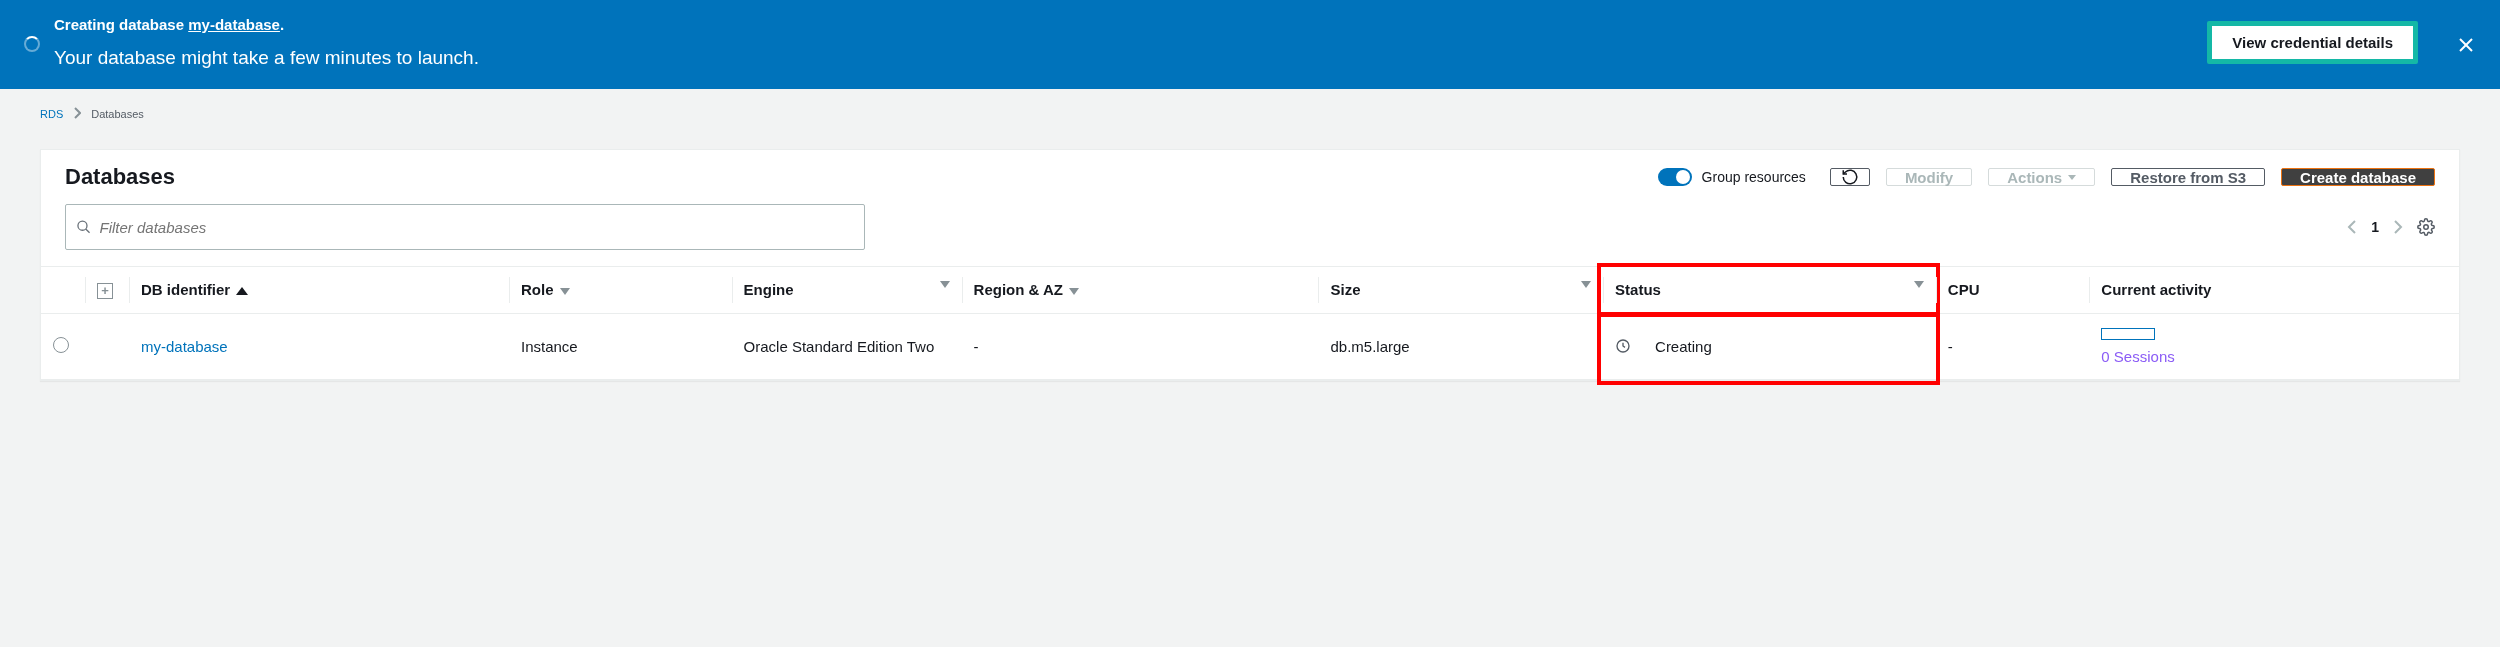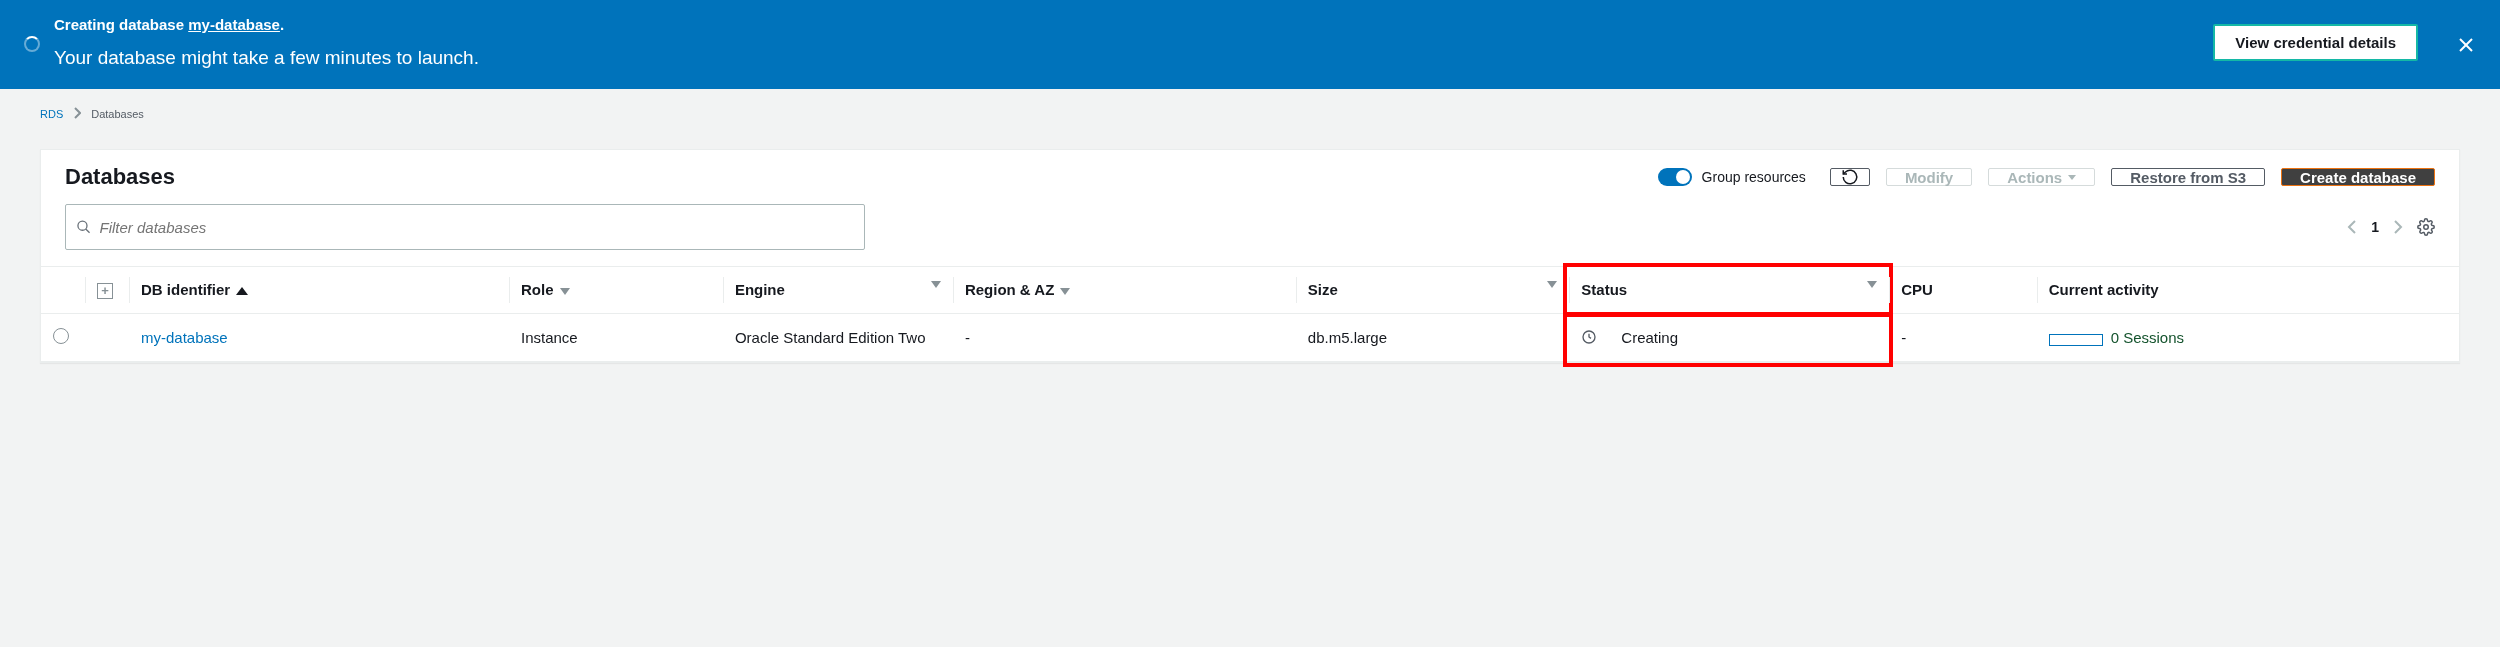--- a/index.html
+++ b/index.html
@@ -24,21 +24,21 @@
     border: 2px solid rgba(255,255,255,0.4);
     border-top-color: #fff;
     border-radius: 50%;
   }
   .banner .msg { flex: 1 1 auto; }
   .banner .msg .line1 { font-weight: 700; font-size: 15px; }
   .banner .msg .line1 .dbname { text-decoration: underline; font-weight: 700; }
   .banner .msg .line2 { font-size: 19px; margin-top: 14px; }
   .banner .btn-credential {
     background: #fff;
-    border: 2px solid #14b8a6;
+    border: 5px solid #14b8a6;
     color: #16191f;
     font-weight: 700;
     padding: 8px 20px;
     font-size: 15px;
     cursor: pointer;
     border-radius: 2px;
     margin-right: 24px;
   }
   .banner .close-x {
     width: 20px; height: 20px;
@@ -137,21 +137,21 @@
     position:absolute; left:0; top:10px; bottom:10px; width:1px; background:#eaeded;
   }
   .sort-up { display:inline-block; margin-left:6px; width:0;height:0;border-left:6px solid transparent;border-right:6px solid transparent;border-bottom:8px solid #16191f; vertical-align:middle;}
   .filter-tri { display:inline-block; margin-left:6px; width:0;height:0;border-left:5px solid transparent;border-right:5px solid transparent;border-top:7px solid #879196; vertical-align:middle;}
   .radio-cell { width:44px; text-align:center; }
   .expand-cell { width:44px; text-align:center; }
   .radio-circle { width:16px; height:16px; border:1px solid #879196; border-radius:50%; display:inline-block; }
   .expand-sq { width:16px;height:16px;border:1px solid #879196; display:inline-flex;align-items:center;justify-content:center; color:#879196; font-size:13px; line-height:1; }
   .db-link { color:#0073bb; text-decoration:none; cursor:pointer; }
   .status-cell { display:flex; align-items:center; gap:24px; }
-  .sessions { display:flex; align-items:flex-end; gap:8px; color:#14532d; cursor:pointer; }
+  .sessions { display:flex; align-items:flex-start; gap:8px; color:#8b5cf6; cursor:pointer;flex-direction:column; }
   .sessions .bar { width:54px; height:12px; border:1px solid #0073bb; background:#fff; }
   th.status-col, td.status-col { position: relative; }
   .highlight-box {
     position:absolute; border:4px solid #ff0000;
     left:-6px; right:-4px; top:-4px; bottom:-4px;
     pointer-events:none;
   }
   td.status-col .highlight-box { top:-2px; bottom:-6px; }
 </style>
 </head>

